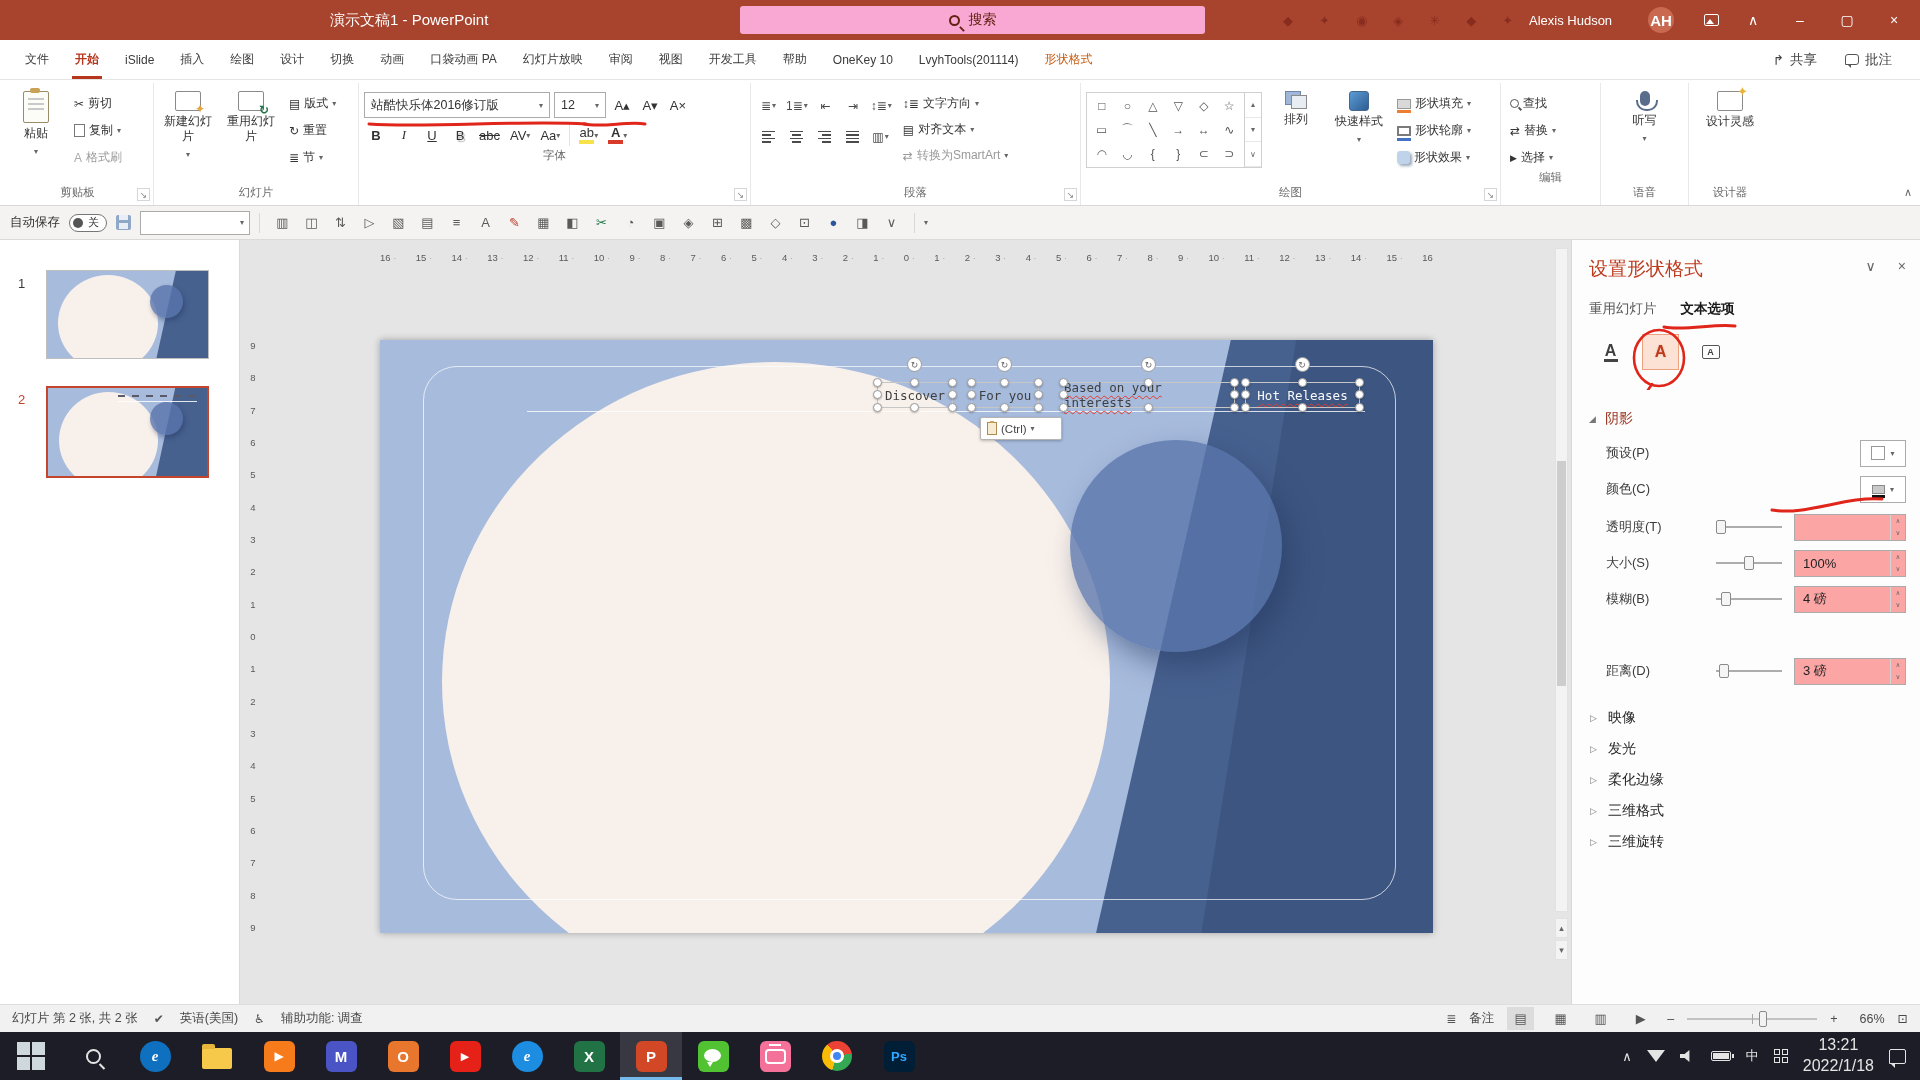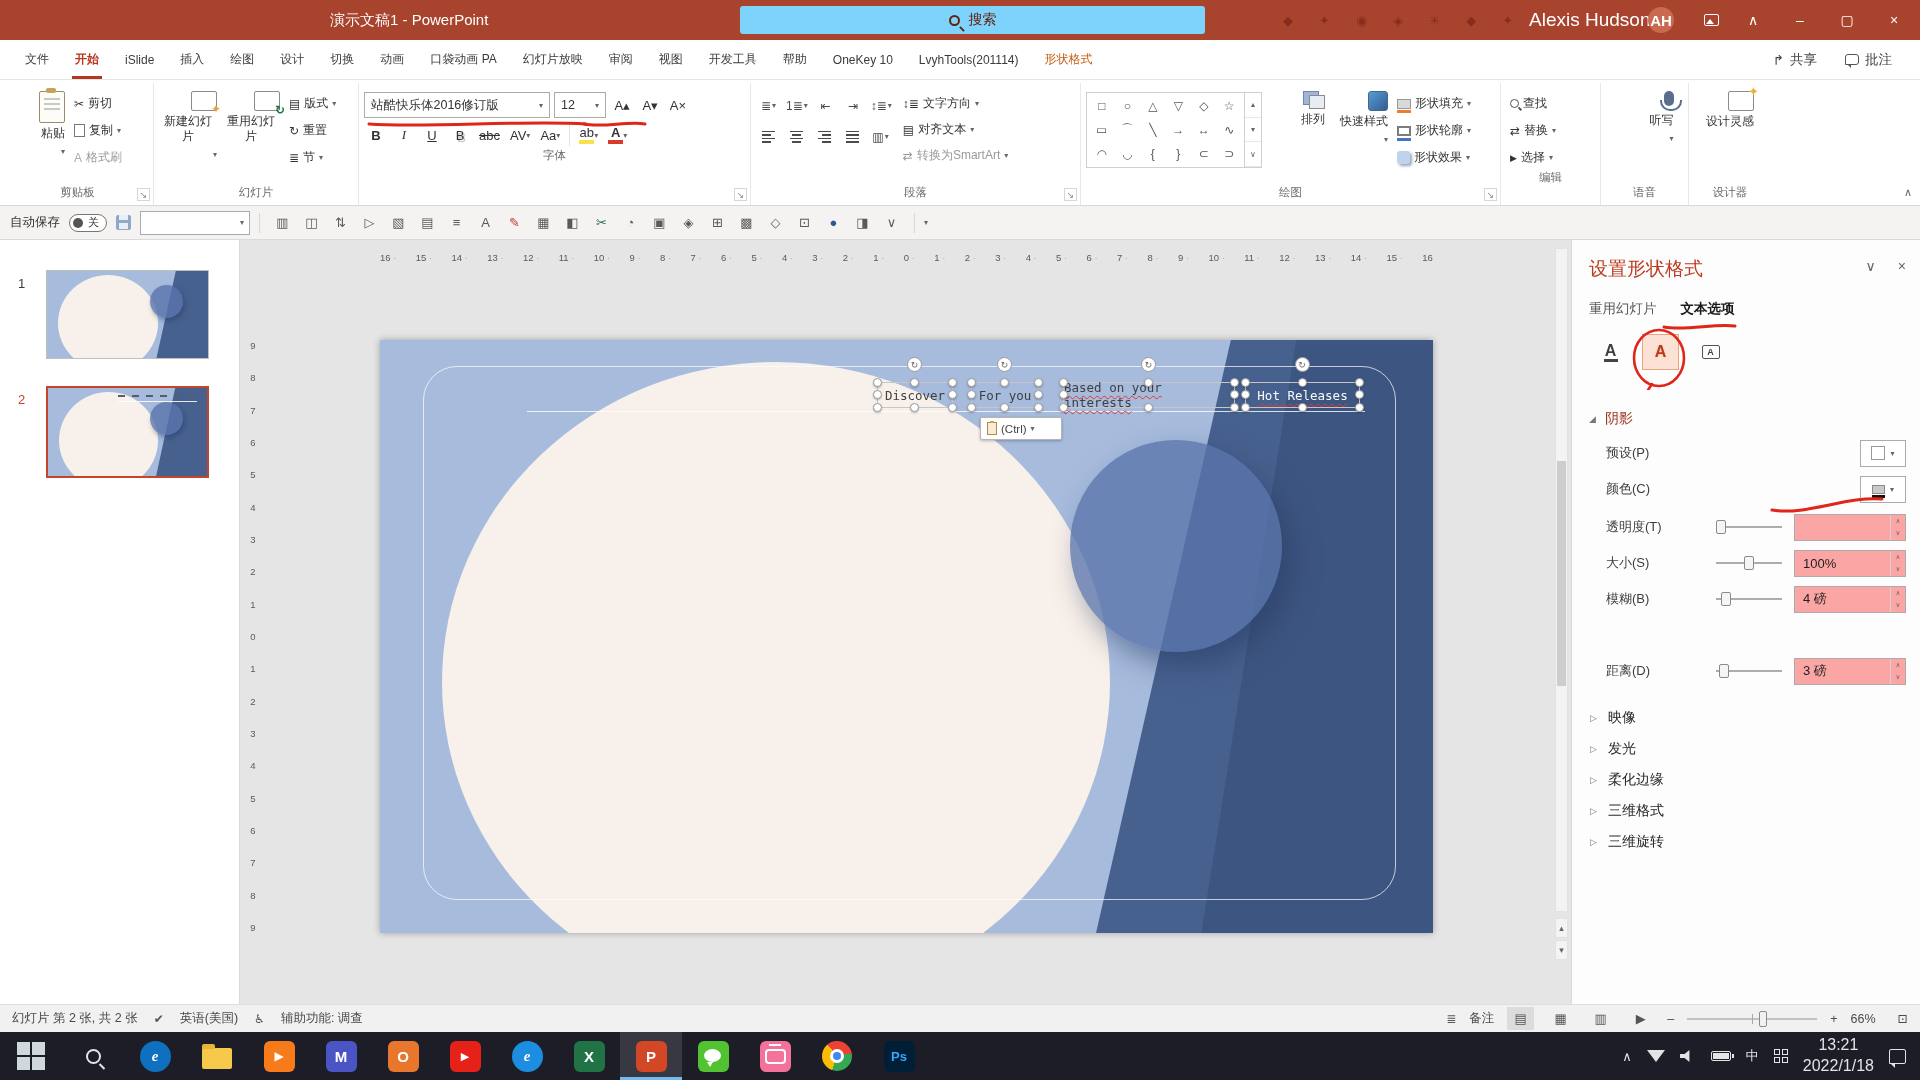--- a/index.html
+++ b/index.html
@@ -4,26 +4,26 @@
 <style>
   *{margin:0;padding:0;box-sizing:border-box}
   html,body{width:1920px;height:1080px;overflow:hidden;background:#fff;
     font-family:"Liberation Sans","DejaVu Sans",sans-serif;font-size:13px;color:#333}
   #app{position:relative;width:1920px;height:1080px;background:#fff}
   i{font-style:normal}
 
   
   .titlebar{position:absolute;top:0;left:0;right:0;height:40px;background:#A8432E;color:#fff}
   .tb-title{position:absolute;left:330px;top:0;height:40px;display:flex;align-items:center;font-size:15px}
-  .tb-search{position:absolute;left:740px;top:6px;width:465px;height:28px;background:#7dd3fc;border-radius:3px;
+  .tb-search{position:absolute;left:740px;top:6px;width:465px;height:28px;background:#f9a8d4;border-radius:3px;
     display:flex;align-items:center;justify-content:center;gap:9px;color:#63220F;font-size:14px;cursor:text}
   .mag{width:11px;height:11px;border:2px solid #63220F;border-radius:50%;position:relative;flex:0 0 auto}
   .mag::after{content:"";position:absolute;width:2px;height:6px;background:#63220F;left:10px;top:9px;transform:rotate(-45deg)}
   .tb-deco{position:absolute;top:0;height:40px;display:flex;align-items:center;font-size:13px;opacity:.75}
-  .tb-user{position:absolute;left:1529px;top:0;height:40px;display:flex;align-items:center;font-size:19px}
+  .tb-user{position:absolute;left:1529px;top:0;height:40px;display:flex;align-items:center;font-size:13px}
   .tb-avatar{position:absolute;left:1648px;top:7px;width:26px;height:26px;border-radius:50%;background:#C96A50;
     display:flex;align-items:center;justify-content:center;font-size:15px;font-weight:bold;cursor:pointer}
   .tb-ic{position:absolute;top:0;width:42px;height:40px;display:flex;align-items:center;justify-content:center;font-size:14px;cursor:pointer}
   .tb-pic{width:15px;height:12px;border:1.5px solid #fff;border-radius:2px;position:relative}
   .tb-pic::after{content:"";position:absolute;left:1px;bottom:1px;border-left:4px solid transparent;border-right:4px solid transparent;border-bottom:5px solid #fff}
 
   
   .tabrow{position:absolute;top:40px;left:0;right:0;height:40px;background:#fff;border-bottom:1px solid #E4E4E4;display:flex;align-items:stretch;padding-left:12px}
   .tabs-host{display:flex}
   .rtab{padding:0 13px;display:flex;align-items:center;font-size:12px;color:#3B3B3B;position:relative;cursor:pointer;white-space:nowrap}
@@ -34,21 +34,21 @@
   .tr-btn{display:flex;align-items:center;gap:6px;font-size:13.5px;color:#444;padding:4px 10px;cursor:pointer}
   .bubble{width:14px;height:11px;border:1.5px solid #555;border-radius:3px 3px 3px 0;position:relative}
   .bubble::after{content:"";position:absolute;left:1px;bottom:-4px;border-left:4px solid transparent;border-right:0 solid transparent;border-top:4px solid #555}
 
   
   .ribbon{position:absolute;top:81px;left:0;right:0;height:125px;background:#fff;border-bottom:1px solid #D8D8D8;display:flex;padding:2px 2px 0 2px}
   .rgroup{display:flex;flex-direction:column;border-right:1px solid #E8E8E8;padding:3px 5px 0 5px;position:relative}
   .rg-body{flex:1;display:flex;gap:5px;align-items:flex-start}
   .rg-label{height:21px;font-size:11.5px;color:#6A6A6A;text-align:center;line-height:17px}
   .dl{position:absolute;right:3px;bottom:4px;font-size:9px;color:#888;border:1px solid #D6D6D6;width:13px;height:13px;display:flex;align-items:center;justify-content:center;cursor:pointer}
-  .bigbtn{width:58px;display:flex;flex-direction:column;align-items:flex-end;gap:3px;font-size:12px;color:#333;padding-top:5px;text-align:center;cursor:pointer;line-height:15px}
+  .bigbtn{width:58px;display:flex;flex-direction:column;align-items:center;gap:3px;font-size:12px;color:#333;padding-top:5px;text-align:center;cursor:pointer;line-height:15px}
   .scol{display:flex;flex-direction:column;justify-content:flex-start;gap:4px;padding-top:6px}
   .sbtn{display:flex;align-items:center;gap:4px;font-size:12px;color:#333;height:23px;padding:0 4px;cursor:pointer;white-space:nowrap}
   .sbtn.gray{color:#9A9A9A}
   .carr{font-size:8px;color:#666}
   
   .clipboard-big{width:26px;height:32px;background:#FDFDF8;border:1.5px solid #9A8B6A;border-radius:2px;position:relative}
   .clipboard-big::before{content:"";position:absolute;left:6px;top:-4px;width:10px;height:5px;background:#C9A258;border-radius:2px}
   .clipboard-big::after{content:"";position:absolute;left:4px;top:6px;right:4px;height:14px;
     background:repeating-linear-gradient(#C9C9C9 0 2px,transparent 2px 5px)}
   .ic-copy{width:11px;height:13px;border:1px solid #777;background:#fff;position:relative}
@@ -197,21 +197,21 @@
   
   .status{position:absolute;left:0;right:0;bottom:48px;height:28px;background:#F1F1F1;border-top:1px solid #DEDEDE;
     display:flex;align-items:center;padding:0 12px;gap:16px;font-size:12.5px;color:#4A4A4A}
   .st-ic{font-size:12px;color:#555}
   .st-right{margin-left:auto;display:flex;align-items:center;gap:13px}
   .vb{width:27px;height:23px;display:flex;align-items:center;justify-content:center;color:#555;font-size:13px;cursor:pointer}
   .vb:hover,.vb.on{background:#DCDCDC}
   .zoom-track{width:130px;height:2px;background:#C2C2C2;position:relative;cursor:pointer}
   .zoom-track::before{content:"";position:absolute;left:50%;top:-4px;width:1px;height:10px;background:#A8A8A8}
   .zoom-knob{position:absolute;left:55%;top:-7px;width:8px;height:16px;background:#F2F2F2;border:1px solid #8A8A8A;border-radius:2px}
-  .zoom-pct{min-width:34px;text-align:left}
+  .zoom-pct{min-width:34px;text-align:right}
 
   
   .taskbar{position:absolute;left:0;right:0;bottom:0;height:48px;background:#1C1D27;display:flex;align-items:stretch;color:#E4E4E4}
   .tslot{width:62px;display:flex;align-items:center;justify-content:center;cursor:pointer;position:relative}
   .tslot.active{background:rgba(255,255,255,.12);box-shadow:inset 0 -3px 0 #76B9ED}
   .app{width:31px;height:31px;border-radius:6px;display:flex;align-items:center;justify-content:center;color:#fff;font-weight:bold;font-size:15px}
   .win{display:grid;grid-template-columns:13px 13px;grid-template-rows:13px 13px;gap:2px}
   .win i{background:#CFD8DC}
   .wmag{width:15px;height:15px;border:2px solid #E4E4E4;border-radius:50%;position:relative}
   .wmag::after{content:"";position:absolute;width:2px;height:7px;background:#E4E4E4;left:13px;top:12px;transform:rotate(-45deg)}

